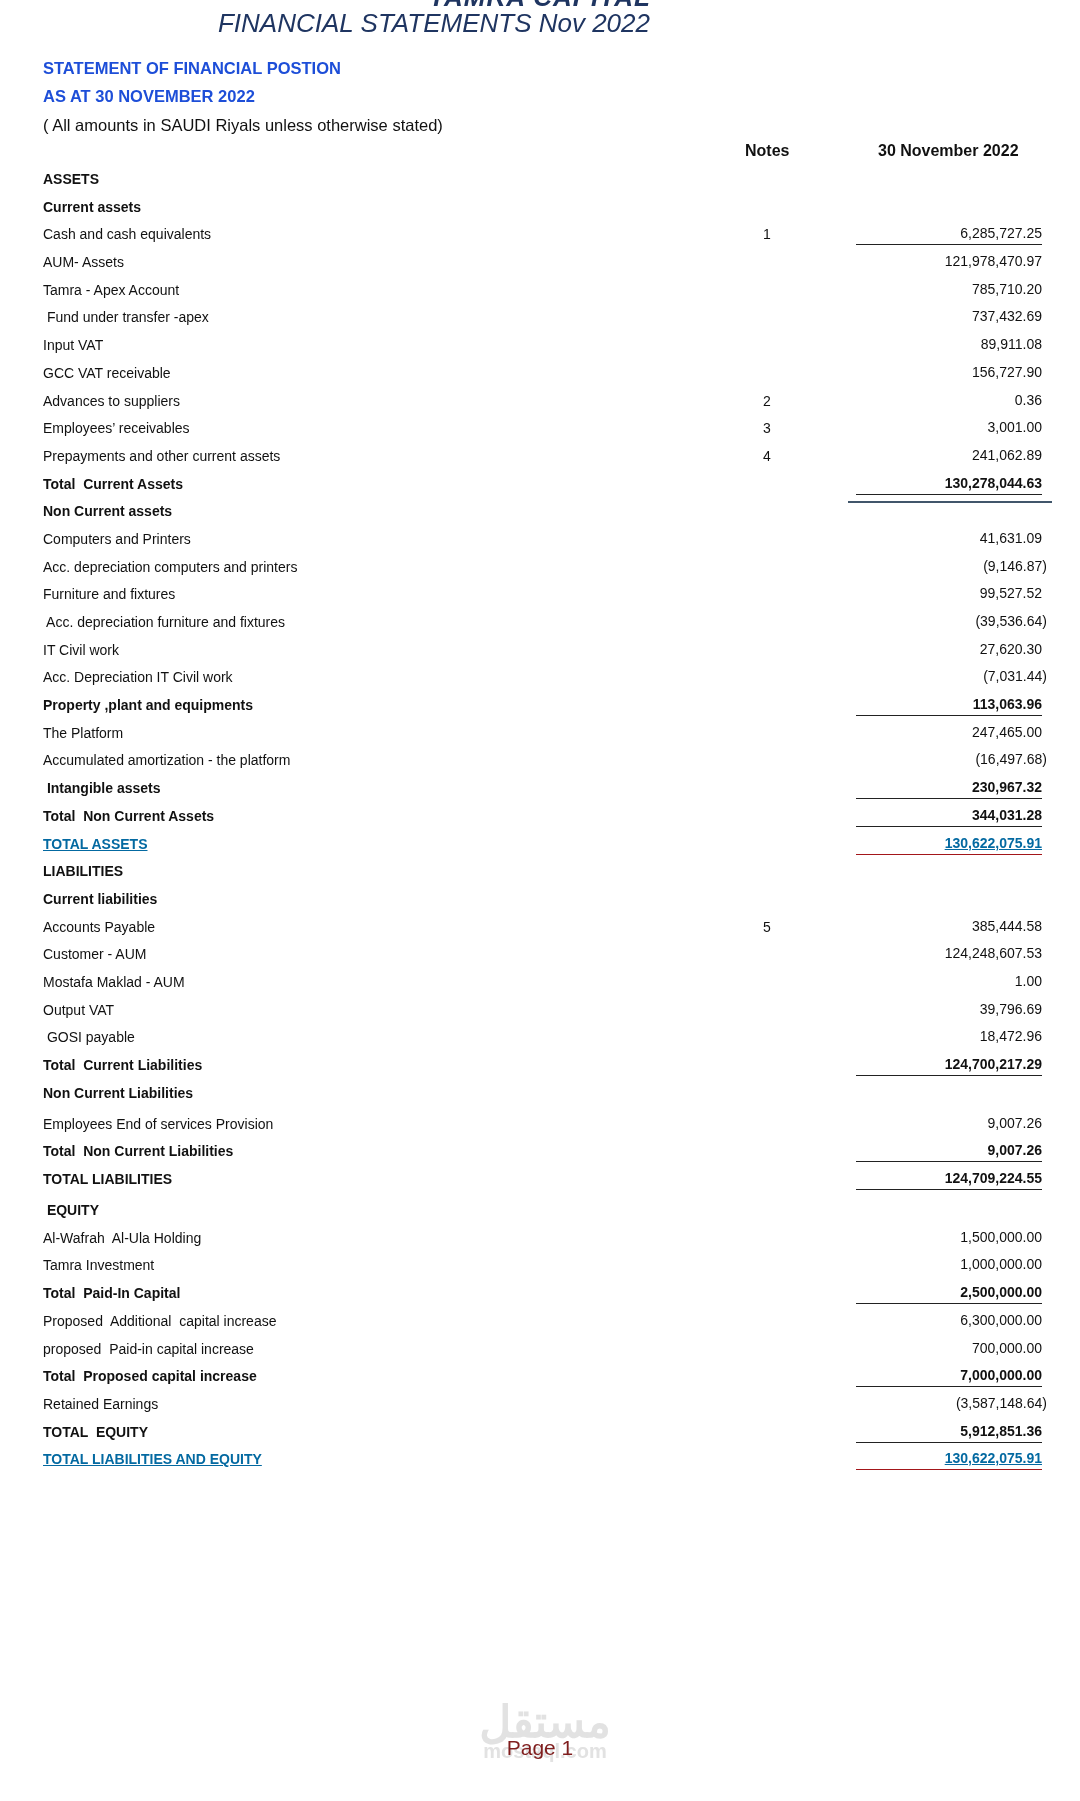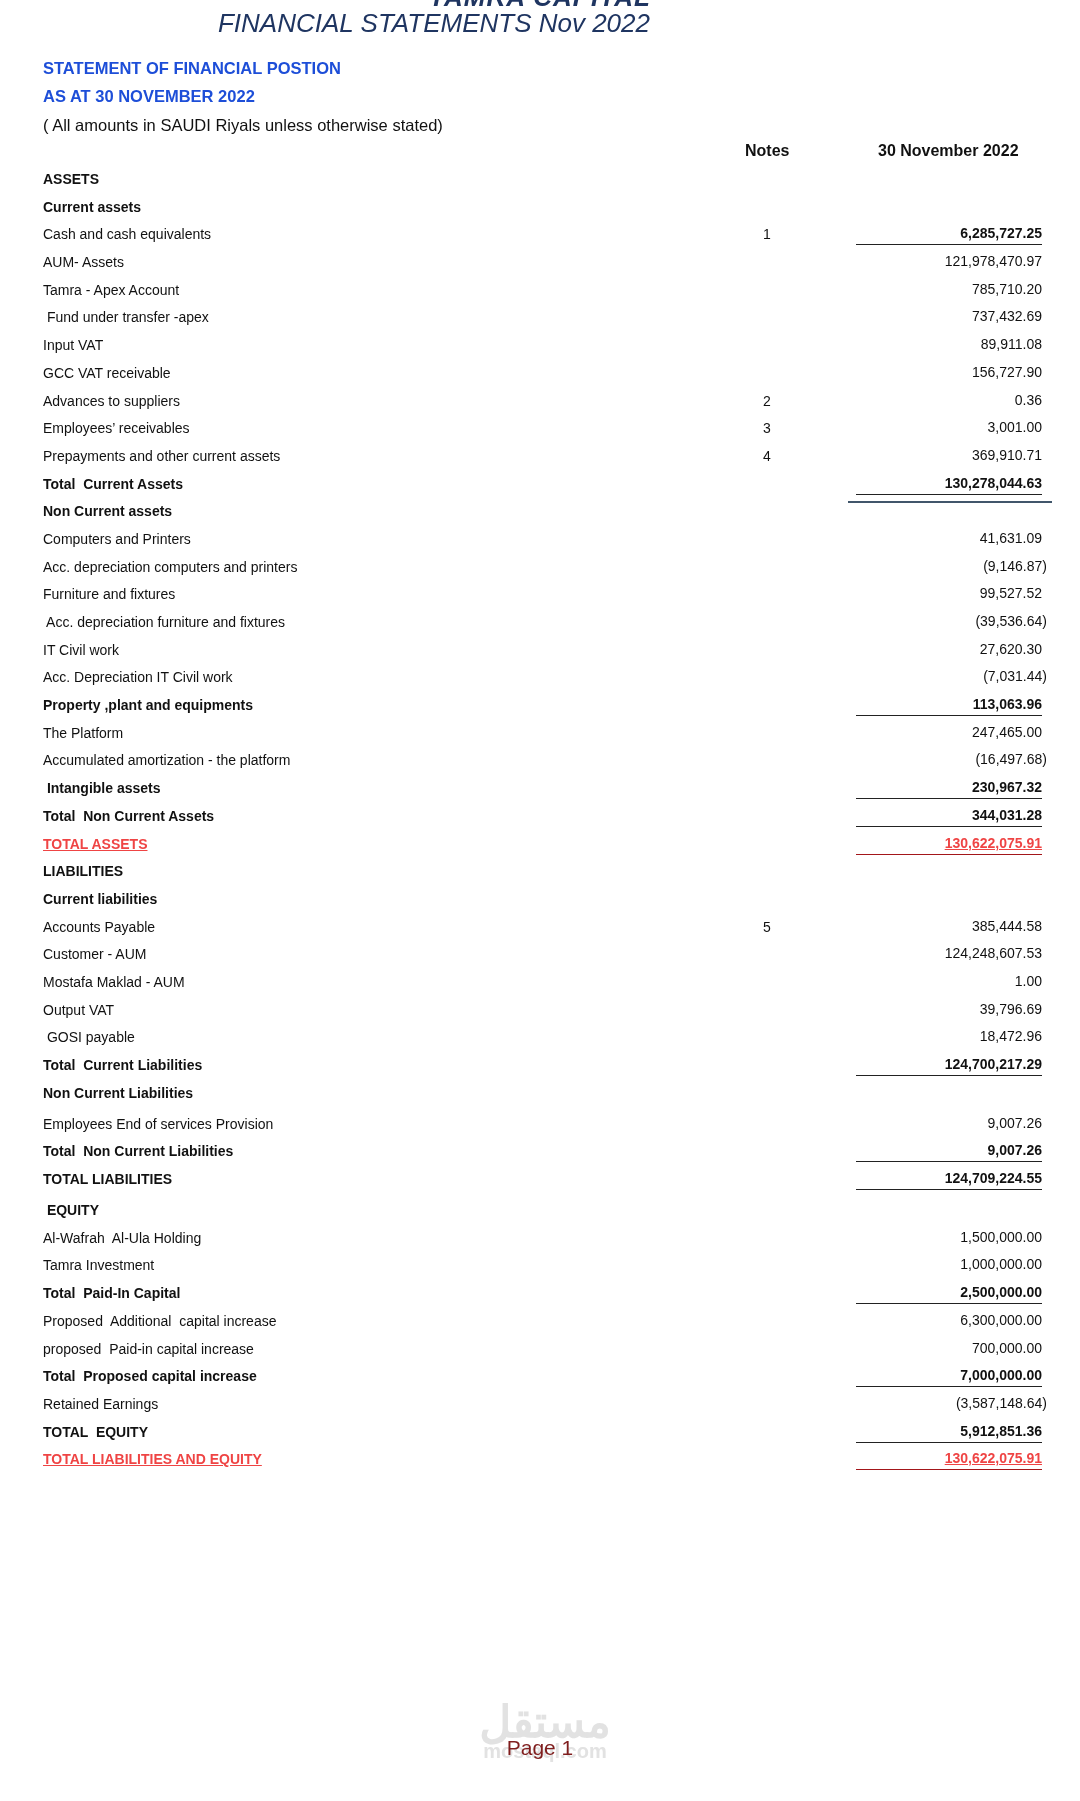--- a/index.html
+++ b/index.html
@@ -16,21 +16,21 @@
   .colh { position:absolute; top:142px; font-size:16px; font-weight:bold; }
   .colh.notes { left:745px; }
   .colh.period { left:878px; }
   .rows { position:absolute; left:0; top:168px; width:1080px; }
   .row { position:relative; height:27.7px; font-size:14px; }
   .row .lbl { position:absolute; left:43px; top:3px; white-space:pre; }
   .row .note { position:absolute; left:752px; width:30px; text-align:center; top:3px; }
   .row .val { position:absolute; right:38px; top:2px; text-align:right; white-space:nowrap; }
   .row .val.neg { right:33px; }
   .row.bold .lbl, .row.bold .val { font-weight:bold; }
-  .row.red .lbl, .row.red .val { color:#ef4444; text-decoration:underline; }
+  .row.red .lbl, .row.red .val { color:#0369a1; text-decoration:underline; }
   .row .uline { position:absolute; left:856px; right:38px; top:21px; border-bottom:1.5px solid #222; }
   .row.red .uline { border-bottom:1.5px solid #a3161a; }
   .row .dline { position:absolute; left:848px; right:28px; top:28px; border-bottom:2px solid #41566b; }
   .row.gap { height:31px; }
   .watermark { position:absolute; top:1700px; left:470px; width:150px; text-align:center; color:#e2e2e2; }
   .watermark .ar { font-size:44px; font-weight:bold; line-height:44px; }
   .watermark .en { font-size:20px; font-weight:bold; margin-top:-4px; }
   .pagenum { position:absolute; top:1736px; left:0; width:1080px; text-align:center; font-size:21px; color:#7f1d1d; }
 </style>
 </head>
@@ -52,21 +52,21 @@
     </div>
     <div class="row bold">
       <span class="lbl">Current assets</span>
       <span class="note"></span>
       <span class="val"></span>
     </div>
     <div class="row">
       <span class="lbl">Cash and cash equivalents</span>
       <span class="note">1</span>
       <div class="uline"></div>
-      <span class="val" style="font-weight: bold;">6,285,727.25</span>
+      <span class="val" style="font-weight: normal;">6,285,727.25</span>
     </div>
     <div class="row">
       <span class="lbl">AUM- Assets</span>
       <span class="note"></span>
       <span class="val">121,978,470.97</span>
     </div>
     <div class="row">
       <span class="lbl">Tamra - Apex Account</span>
       <span class="note"></span>
       <span class="val">785,710.20</span>
@@ -92,21 +92,21 @@
       <span class="val">0.36</span>
     </div>
     <div class="row">
       <span class="lbl">Employees’ receivables</span>
       <span class="note">3</span>
       <span class="val">3,001.00</span>
     </div>
     <div class="row">
       <span class="lbl">Prepayments and other current assets</span>
       <span class="note">4</span>
-      <span class="val">369,910.71</span>
+      <span class="val">241,062.89</span>
     </div>
     <div class="row bold">
       <span class="lbl">Total  Current Assets</span>
       <span class="note"></span>
       <div class="uline"></div>
       <div class="dline"></div>
       <span class="val">130,278,044.63</span>
     </div>
     <div class="row bold">
       <span class="lbl">Non Current assets</span>

